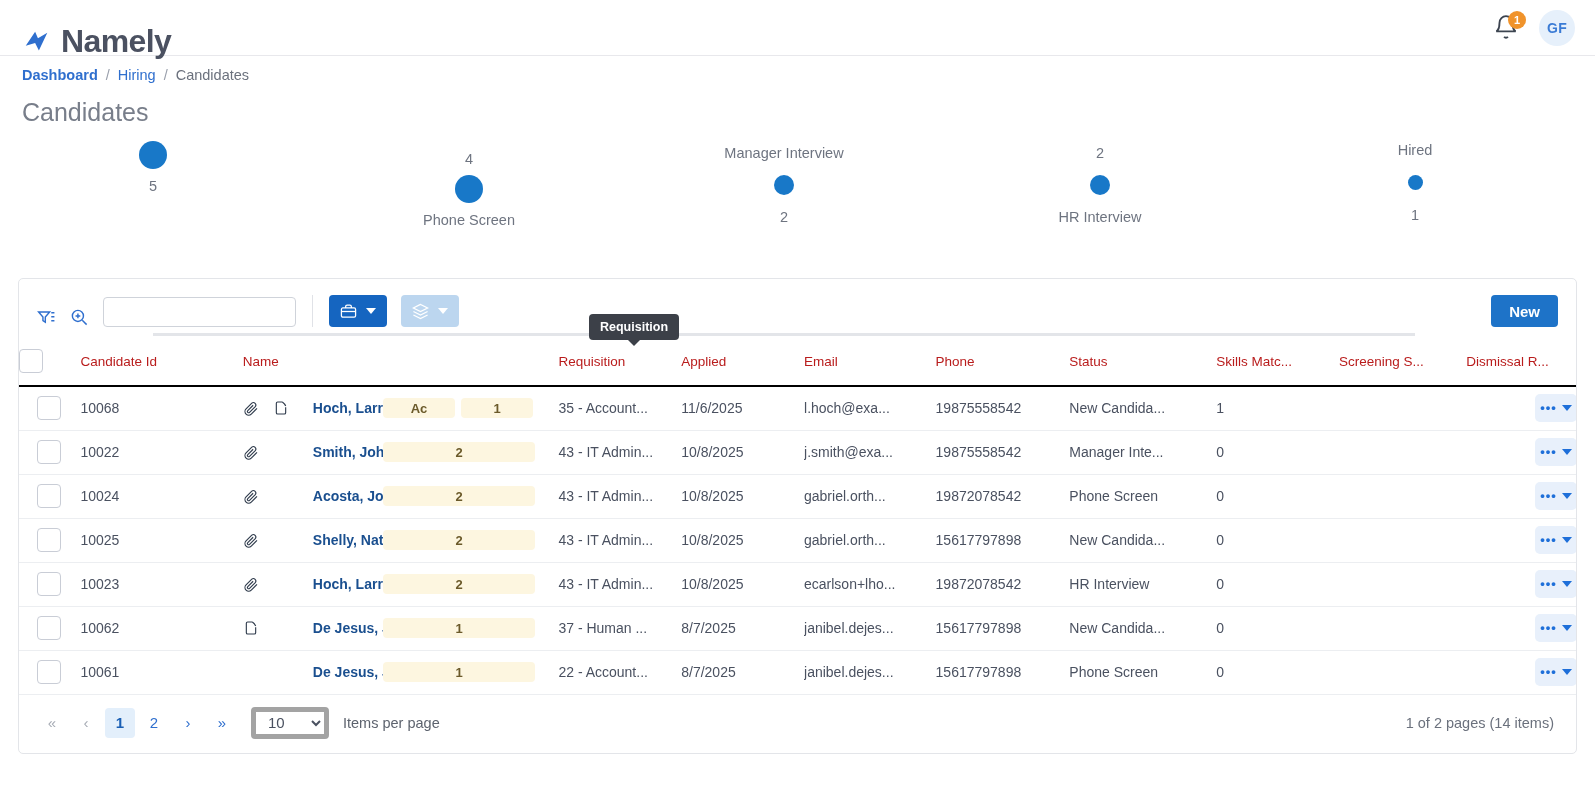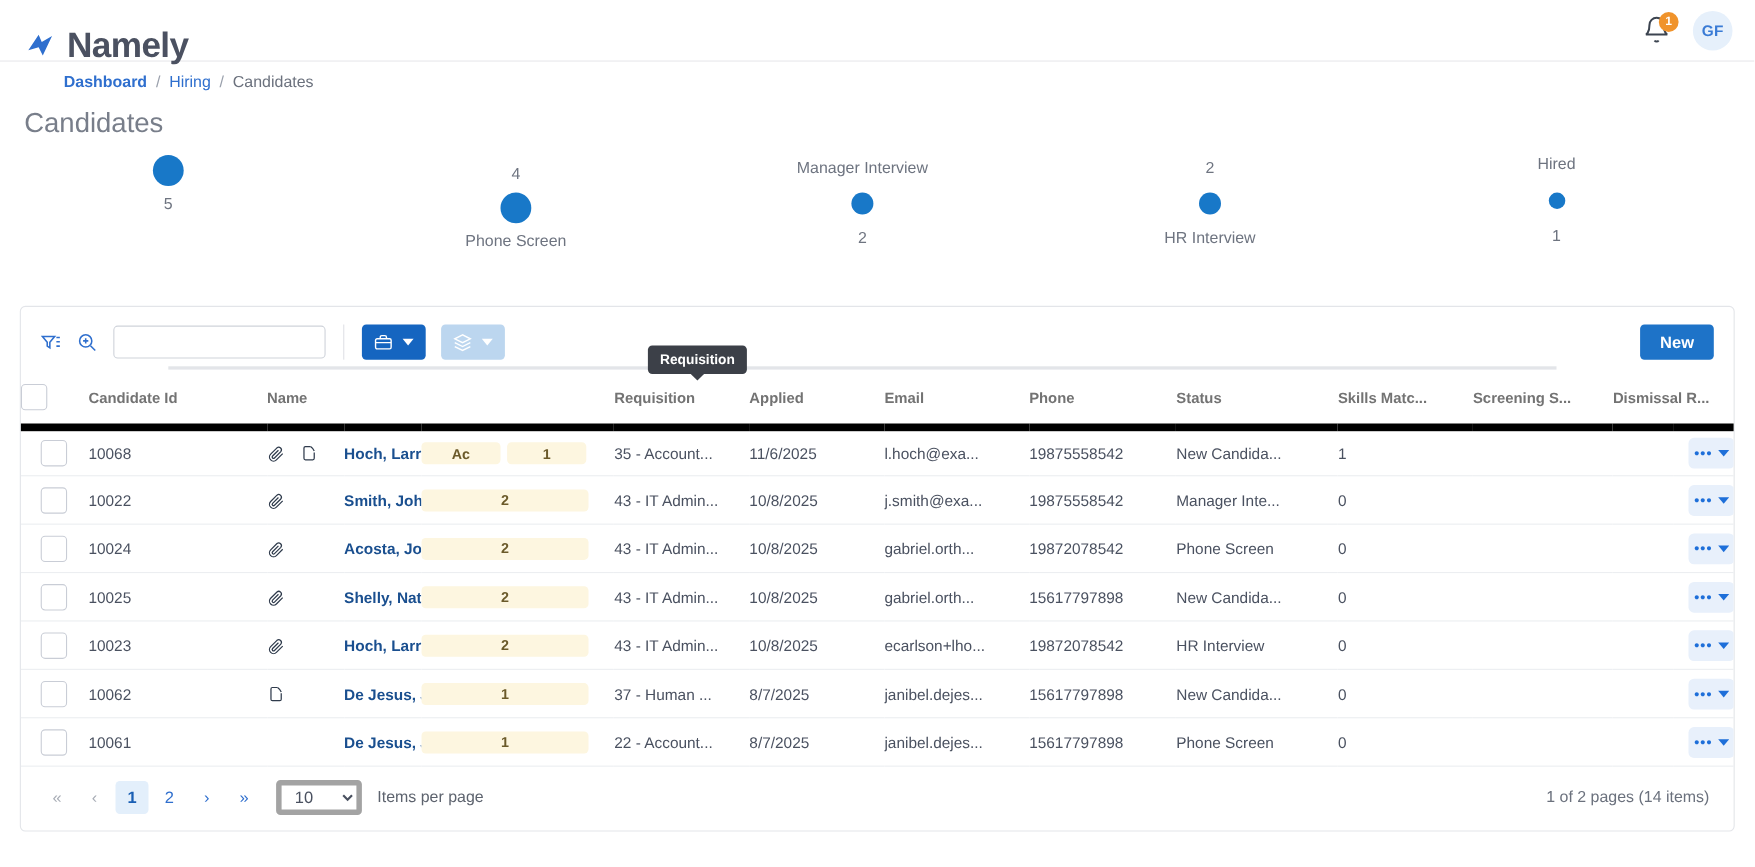--- a/index.html
+++ b/index.html
@@ -38,21 +38,21 @@
   .avatar {
     width: 36px; height: 36px; border-radius: 50%;
     background: #e6f0fb; color: #3a7bd5;
     display: flex; align-items: center; justify-content: center;
     font-size: 14px; font-weight: bold; letter-spacing: .3px;
   }
 
   
   .breadcrumb {
     height: 38px; display: flex; align-items: center; gap: 8px;
-    padding: 0 22px; font-size: 14.5px; margin-left: 36px;
+    padding: 0 22px; font-size: 14.5px;
   }
   .crumb-link { color: #2f6fce; font-weight: bold; cursor: pointer; }
   .crumb-link.plain { font-weight: normal; }
   .crumb-sep { color: #9aa0ac; }
   .crumb-cur { color: #6b717d; }
 
   
   .page-title {
     padding: 4px 22px 0;
     font-size: 25px; color: #787e8a; font-weight: normal;
@@ -80,21 +80,21 @@
   
   .card {
     margin: 22px 18px 0;
     border: 1px solid #e3e5e9;
     border-radius: 5px;
     background: #fff;
   }
 
   
   .toolbar {
-    display: flex; align-items: center; gap: 14px;
+    display: flex; align-items: flex-end; gap: 14px;
     padding: 16px 18px 14px;
     position: relative;
   }
   .tb-icon { cursor: pointer; display: flex; align-items: center; color: #2f6fce; }
   .search-box {
     width: 193px; height: 30px;
     border: 1px solid #cfd3da; border-radius: 4px;
     padding: 0 8px; font-size: 14px; outline: none;
     font-family: "Liberation Sans", sans-serif;
   }
@@ -124,22 +124,22 @@
   .tooltip:after {
     content: ""; position: absolute; left: 50%; bottom: -6px;
     transform: translateX(-50%);
     border-left: 7px solid transparent; border-right: 7px solid transparent;
     border-top: 7px solid #3c4048;
   }
 
   
   table.grid { width: 100%; border-collapse: collapse; table-layout: fixed; }
   table.grid th {
-    text-align: left; font-size: 13.5px; color: #737373; font-weight: bold;
-    padding: 8px 0 12px; border-bottom: 7px solid #000000;
+    text-align: left; font-size: 13.5px; color: #b91c1c; font-weight: normal;
+    padding: 8px 0 12px; border-bottom: 2px solid #000000;
     white-space: nowrap; overflow: hidden;
   }
   table.grid td {
     font-size: 14px; color: #4a5160;
     height: 44px; border-bottom: 1px solid #eceef1;
     white-space: nowrap; overflow: hidden; vertical-align: middle;
   }
   .c-chk   { width: 56px; padding-left: 18px; }
   .c-id    { width: 148px; }
   .c-icons { width: 72px; }

